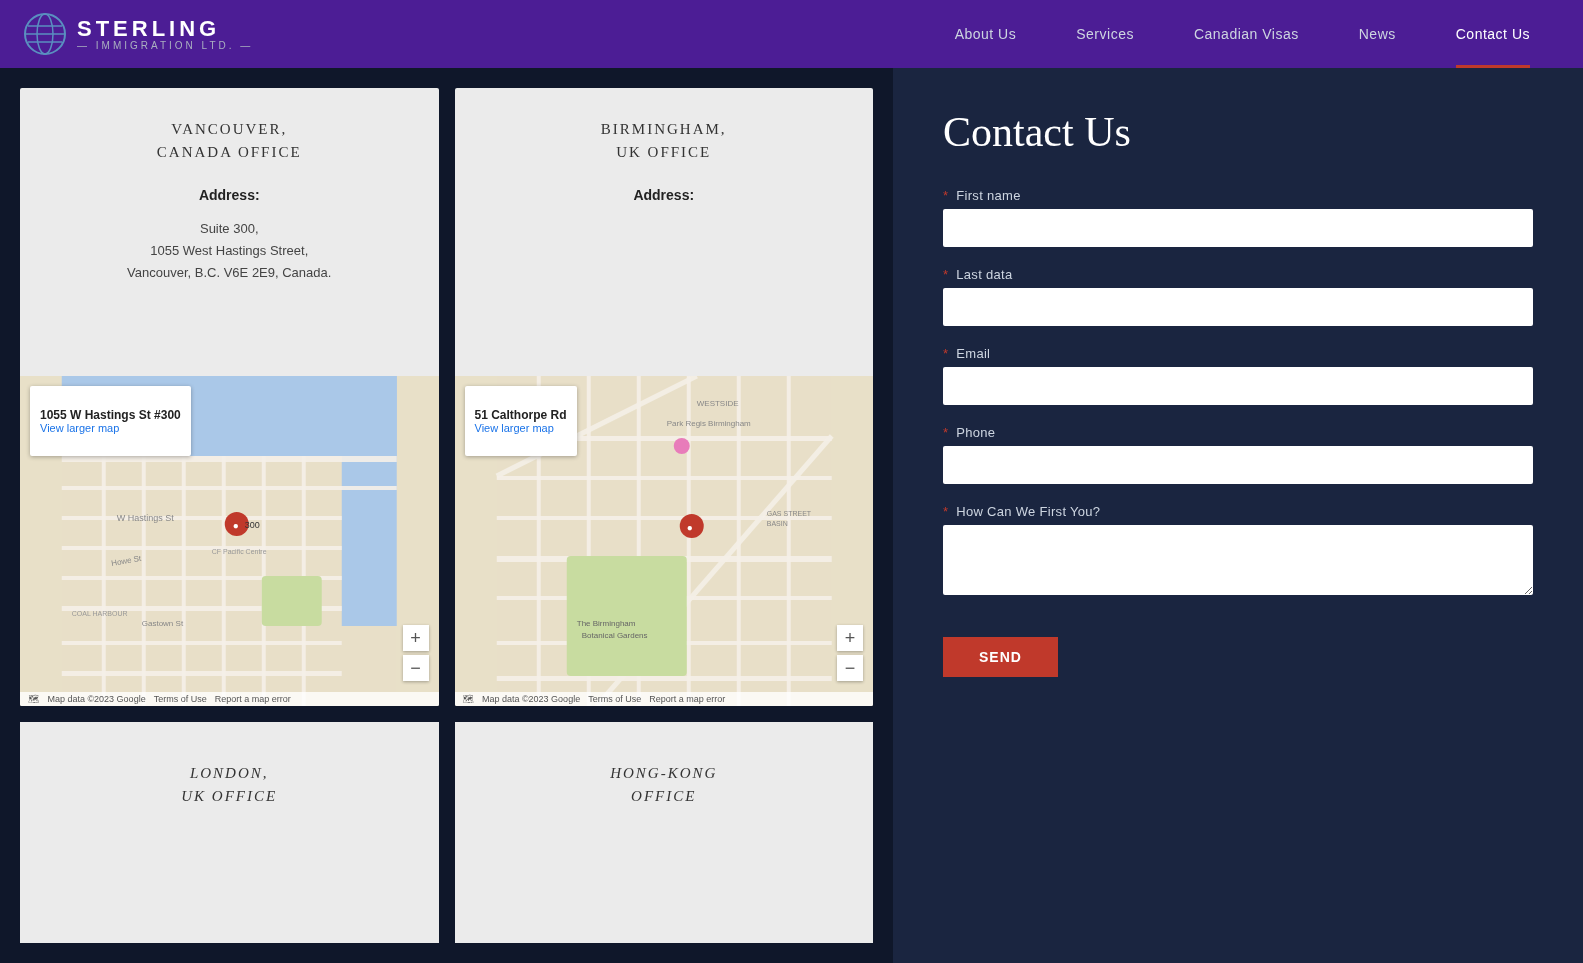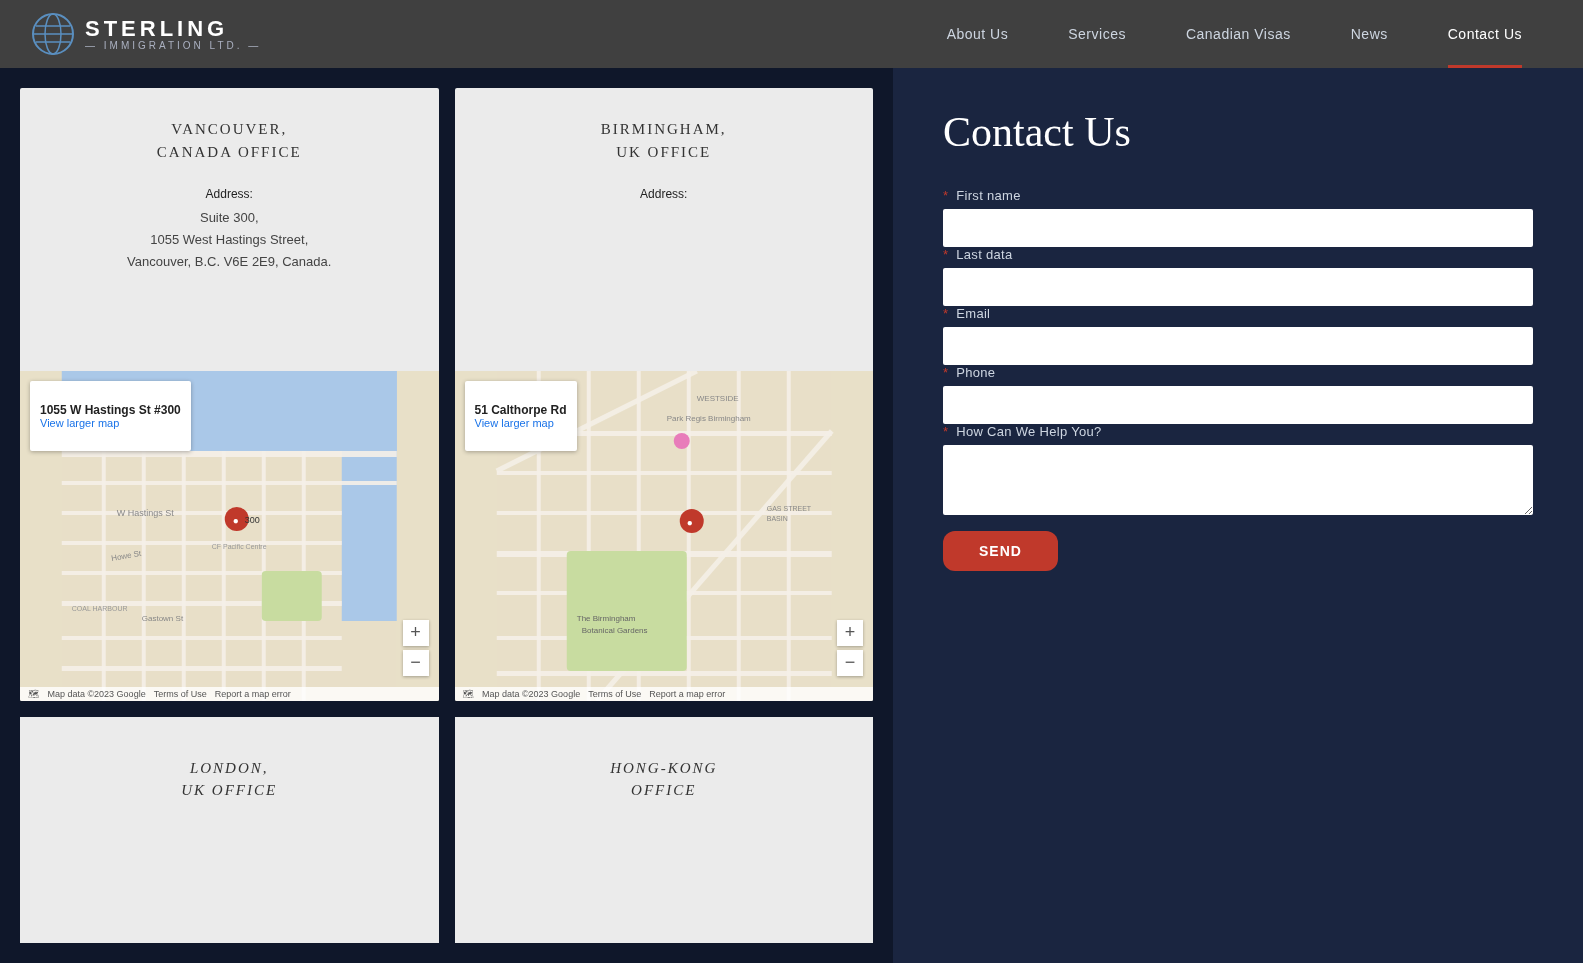--- a/index.html
+++ b/index.html
@@ -1,23 +1,23 @@
 <!DOCTYPE html>
 <html><head>
   <meta charset="utf-8">
   <style>
     * { margin: 0; padding: 0; box-sizing: border-box; }
     body { font-family: 'Georgia', serif; background: #f0f0f0; min-height: 963px; }
 
     
     header {
-      background: #404040;
+      background: #4c1d95;
       display: flex;
       align-items: center;
-      padding: 0 31px;
+      padding: 0 23px;
       height: 68px;
       position: relative;
       z-index: 10;
     }
     .logo-area {
       display: flex;
       align-items: center;
       gap: 10px;
       margin-right: auto;
     }
@@ -112,24 +112,24 @@
       font-size: 15px;
       letter-spacing: 2px;
       color: #333;
       text-align: center;
       margin-bottom: 24px;
       line-height: 1.5;
       font-weight: normal;
     }
 
     .address-label {
-      font-weight: normal;
-      font-size: 12px;
+      font-weight: bold;
+      font-size: 14px;
       color: #222;
-      margin-bottom: 6px;
+      margin-bottom: 15px;
       font-family: 'Arial', sans-serif;
     }
 
     .address-text {
       font-size: 13px;
       color: #444;
       line-height: 1.7;
       font-family: 'Arial', sans-serif;
     }
 
@@ -236,20 +236,21 @@
 
     .contact-title {
       font-family: 'Georgia', serif;
       font-size: 42px;
       font-weight: normal;
       color: white;
       margin-bottom: 32px;
     }
 
     .form-group {
+      margin-bottom: 20px;
     }
 
     .form-label {
       display: block;
       font-size: 13px;
       font-family: 'Arial', sans-serif;
       color: #cdd5e0;
       margin-bottom: 6px;
       letter-spacing: 0.3px;
     }
@@ -289,22 +290,22 @@
     .send-btn {
       background: #c0392b;
       color: white;
       border: none;
       padding: 12px 36px;
       font-size: 14px;
       font-family: 'Arial', sans-serif;
       font-weight: bold;
       letter-spacing: 1px;
       cursor: pointer;
-      margin-top: 12px;
-      border-radius: 12px;
+      margin-top: 18px;
+      border-radius: 0;
     }
   </style>
 </head>
 <body>
 
 <header>
   <div class="logo-area">
     <svg class="logo-icon" viewBox="0 0 44 44">
       <circle cx="22" cy="22" r="20" fill="none" stroke="#5a8fc0" stroke-width="2"></circle>
       <ellipse cx="22" cy="22" rx="8" ry="20" fill="none" stroke="#5a8fc0" stroke-width="1.5"></ellipse>
@@ -488,21 +489,21 @@
       <label class="form-label">
         <span class="required">*</span>
         <span>Phone</span>
       </label>
       <input type="tel" class="form-input" style="">
     </div>
 
     <div class="form-group">
       <label class="form-label">
         <span class="required">*</span>
-        <span>How Can We Help You?</span>
+        <span>How Can We First You?</span>
       </label>
       <textarea class="form-textarea" style=""></textarea>
     </div>
 
     <button class="send-btn">SEND</button>
   </div>
 
 </div>
 
 </body></html>

